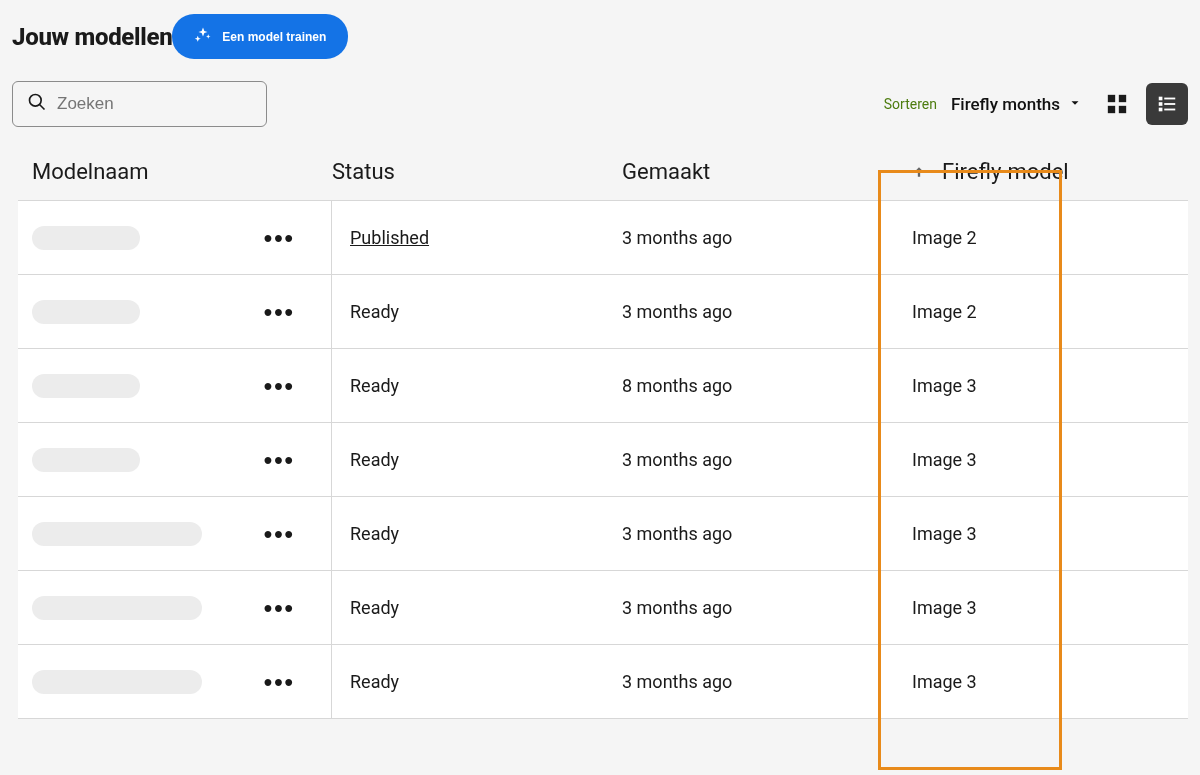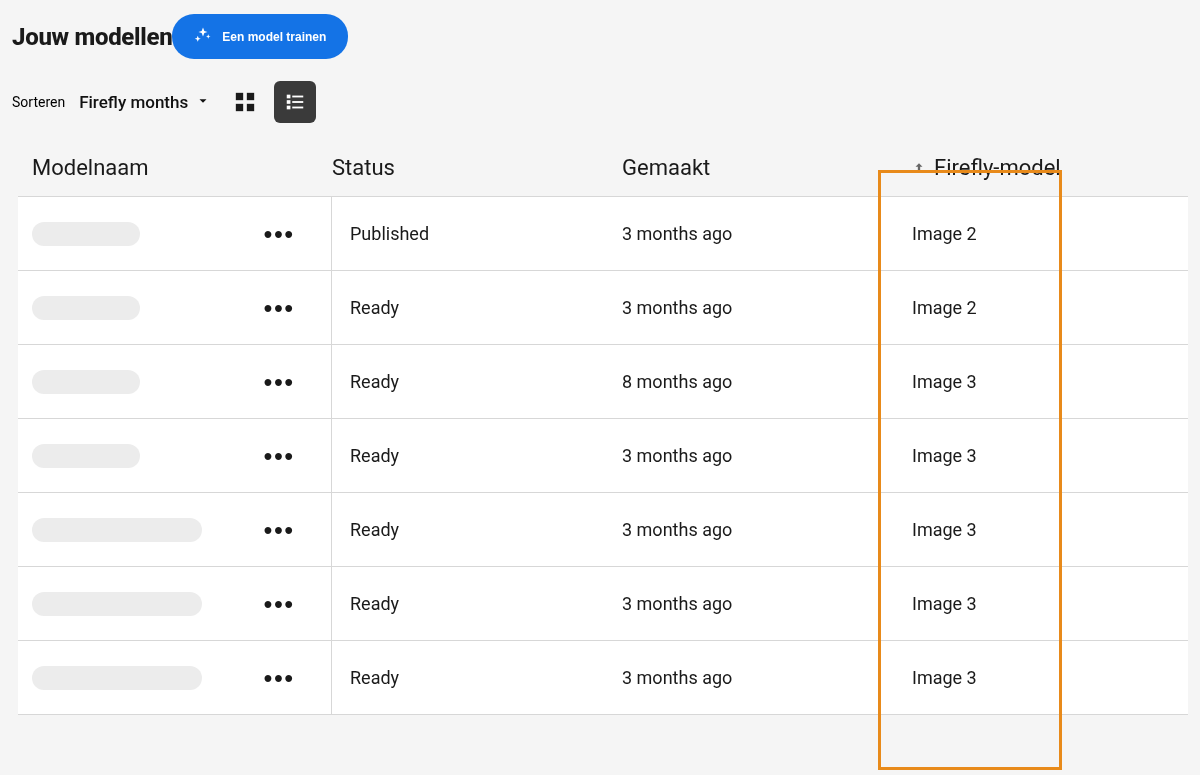--- a/index.html
+++ b/index.html
@@ -63,21 +63,21 @@
     background: transparent;
     font-size: 17px;
     color: #222;
     width: 100%;
   }
   .right-controls {
     display: flex;
     align-items: center;
     gap: 14px;
   }
-  .sort-label { font-size: 14px; color: #000000; }
+  .sort-label { font-size: 14px; color: #4d7c0f; }
   .sort-select {
     display: inline-flex;
     align-items: center;
     gap: 8px;
     font-size: 17px;
     font-weight: 500;
     color: #111;
     cursor: pointer;
   }
   .sort-select svg { width: 14px; height: 14px; fill: #111; }
@@ -111,21 +111,21 @@
     display: grid;
     grid-template-columns: 300px 290px 290px 280px;
     padding: 0 14px 16px 14px;
     font-size: 22px;
     font-weight: 400;
     color: #1a1a1a;
   }
   .thead .col-ff {
     display: inline-flex;
     align-items: center;
-    gap: 8px;
+    gap: 16px;
   }
   .thead .col-ff svg { width: 14px; height: 14px; fill: #666; }
   .tbody {
     background: #fff;
     border-top: 1px solid #d7d7d7;
   }
   .row {
     display: grid;
     grid-template-columns: 300px 290px 290px 280px;
     height: 74px;
@@ -176,20 +176,29 @@
       <span>
         <svg viewBox="0 0 24 24">
             <path d="M12 2l1.8 4.6L18 8l-4.2 1.4L12 14l-1.8-4.6L6 8l4.2-1.4L12 2zm7 9l.9 2.3L22 14l-2.1.7L19 17l-.9-2.3L16 14l2.1-.7L19 11zM5 13l1.2 3L9 17l-2.8 1L5 21l-1.2-3L1 17l2.8-1L5 13z"></path>
           </svg>
       </span>
       <span>Een model trainen</span>
     </button>
   </div>
 
   <div class="controls-row">
+    <div class="search-wrap">
+      <span>
+        <svg viewBox="0 0 24 24">
+            <circle cx="10" cy="10" r="7"></circle>
+            <line x1="21" y1="21" x2="15" y2="15"></line>
+          </svg>
+      </span>
+      <input class="search-input" type="text" placeholder="Zoeken" style="">
+    </div>
 
     <div class="right-controls">
       <span class="sort-label">Sorteren</span>
       <div class="sort-select">
         <span>Firefly months</span>
         <span>
           <svg viewBox="0 0 24 24">
               <path d="M6 9l6 6 6-6z"></path>
             </svg>
         </span>
@@ -230,21 +239,21 @@
         </span>
         <span>Firefly-model</span>
       </div>
     </div>
     <div class="tbody" id="tbody">
         <div class="row">
           <div class="cell name-cell">
             <div class="name-placeholder" style="width: 108px;"></div>
             <button class="more-btn"><span>•••</span></button>
           </div>
-          <div class="cell" style="padding-left: 18px;">Published</div>
+          <div class="cell" style="padding-left: 18px; text-decoration: underline;">Published</div>
           <div class="cell">3 months ago</div>
           <div class="cell">Image 2</div>
         </div>
         <div class="row">
           <div class="cell name-cell">
             <div class="name-placeholder" style="width: 108px;"></div>
             <button class="more-btn"><span>•••</span></button>
           </div>
           <div class="cell" style="padding-left: 18px;">Ready</div>
           <div class="cell">3 months ago</div>

